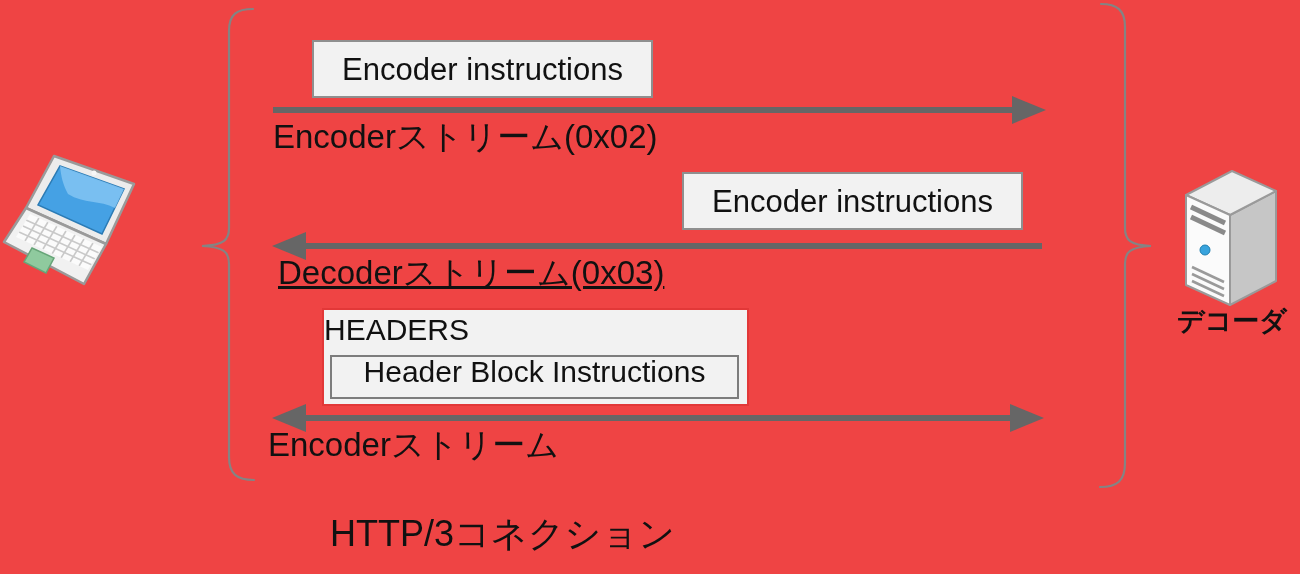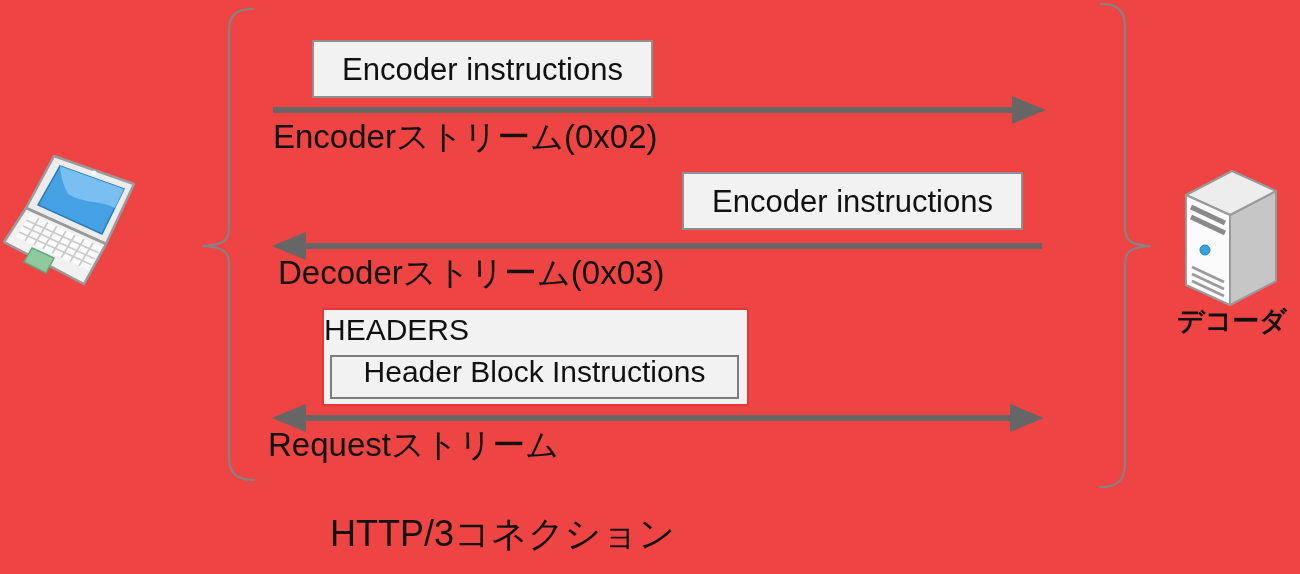--- a/index.html
+++ b/index.html
@@ -26,21 +26,21 @@
   .box-header-block{
     position:absolute;left:6px;right:8px;top:45px;height:44px;
     background:#f2f2f2;border:2px solid #7d7d7d;box-sizing:border-box;
     display:flex;align-items:flex-start;justify-content:center;
     font-size:30px;line-height:1;white-space:nowrap;
   }
   .stream-label{
     position:absolute;text-align:left;font-size:33px;line-height:1.1;white-space:nowrap;
   }
   .label-encoder-stream{left:273px;top:119px;width:800px;}
-  .label-decoder-stream{left:278px;top:255px;width:800px;}
+  .label-decoder-stream{left:278px;top:255px;width:800px;text-decoration:underline;}
   .label-request-stream{left:268px;top:427px;width:800px;}
   .connection-title{
     position:absolute;left:330px;top:514px;width:700px;text-align:left;
     font-size:36px;line-height:1.1;white-space:nowrap;
   }
   .node-label{
     position:absolute;text-align:center;font-weight:bold;font-size:27px;
     line-height:1.1;white-space:nowrap;
   }
   .label-encoder-node{left:0px;top:301px;width:168px;}
@@ -138,19 +138,19 @@
 
   <div class="box-headers">
     <div class="headers-caption">HEADERS</div>
     <div class="box-header-block">
       <span>Header Block Instructions</span>
     </div>
   </div>
 
   <div class="stream-label label-encoder-stream">Encoderストリーム(0x02)</div>
   <div class="stream-label label-decoder-stream">Decoderストリーム(0x03)</div>
-  <div class="stream-label label-request-stream">Requestストリーム</div>
+  <div class="stream-label label-request-stream">Encoderストリーム</div>
 
   <div class="node-label label-decoder-node">デコーダ</div>
 
   <div class="connection-title">HTTP/3コネクション</div>
 
 </div>
 
 </body></html>

